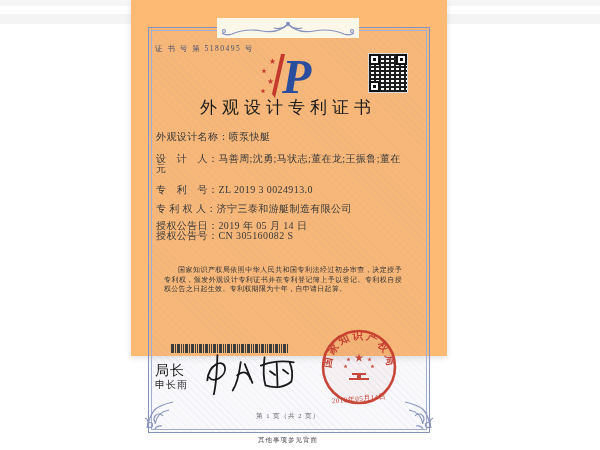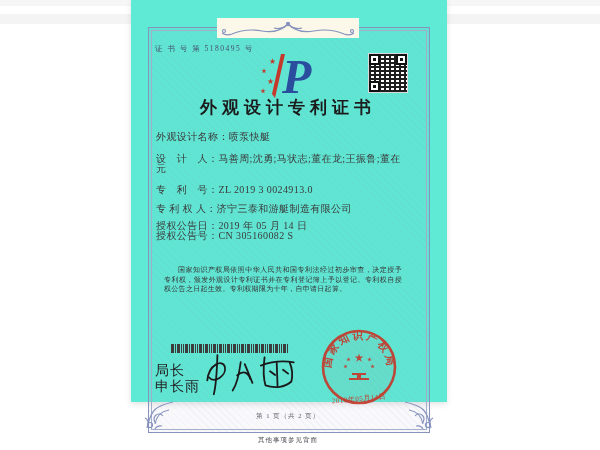--- a/index.html
+++ b/index.html
@@ -7,22 +7,22 @@
     width:600px;height:450px;position:relative;overflow:hidden;
     background:#ffffff;
     font-family:"Liberation Serif","DejaVu Serif",serif;
   }
   .abs{position:absolute;}
   
   .band1{left:0;top:0;width:600px;height:6px;background:rgba(0,0,0,0.035);}
   .band2{left:0;top:14px;width:600px;height:10px;background:rgba(0,0,0,0.045);}
   
   .paper{
-    left:131px;top:0;width:316px;height:402px;
-    background:#5eead4;
+    left:131px;top:0;width:316px;height:356px;
+    background:#fdba74;
     box-shadow:0 2px 6px rgba(0,0,0,0.12);
   }
   
   .frame{
     left:17px;top:27px;width:280px;height:404px;
     border:1.5px solid #8793bd;
     background:
       repeating-linear-gradient(45deg, rgba(135,147,189,0.07) 0 1px, transparent 1px 5px),
       rgba(135,147,189,0.05);
   }
@@ -41,41 +41,41 @@
     background-image:
       repeating-linear-gradient(0deg,#1e1e1e 0 2px,transparent 2px 4px),
       repeating-linear-gradient(90deg,#1e1e1e 0 2px,transparent 2px 5px);
     outline:1px solid #dadada;
   }
   .fnd{position:absolute;width:11px;height:11px;border:2px solid #111;background:#fff;box-sizing:border-box;}
   .fnd i{display:block;width:3px;height:3px;background:#111;margin:2px;}
   .fnd.tl{left:0;top:0}.fnd.tr{right:0;top:0}.fnd.bl{left:0;bottom:0}
   .title{
     left:17px;top:96px;width:280px;text-align:center;
-    font-size:17px;font-weight:bold;letter-spacing:5px;color:#1b1b1b;
+    font-size:17px;font-weight:normal;letter-spacing:5px;color:#1b1b1b;
   }
   
   .fields{left:25px;top:132px;width:250px;font-size:10px;color:#3a3a3a;letter-spacing:0.4px;line-height:10px;}
   .row{margin:0;}
   .m12{margin-bottom:12px}.m11{margin-bottom:11px}.m9{margin-bottom:9px}
   .m8{margin-bottom:8px}.m7{margin-bottom:7px}.m3{margin-bottom:3px}
   .row-addr{padding-left:49px;text-indent:-49px;}
   .row-grant{display:flex;justify-content:space-between;flex-direction:column;}
   
   .legal{left:25px;top:266px;width:246px;font-size:7px;line-height:9.5px;color:#333;text-align:justify;letter-spacing:0.3px;}
   .legal p{margin:0 0 3px 8px;text-indent:2em;}
   
   .barcode{
     left:40px;top:344px;width:118px;height:9px;
     background-image:
       repeating-linear-gradient(90deg,#3c3c3c 0 1px,transparent 1px 2px),
       repeating-linear-gradient(90deg,#3c3c3c 0 2px,transparent 2px 7px);
   }
   .sig-title{left:24px;top:362px;font-size:14px;color:#222;letter-spacing:1px;}
-  .sig-name{left:24px;top:378px;font-size:14px;color:#222;letter-spacing:1px;}
+  .sig-name{left:24px;top:378px;font-size:10px;color:#222;letter-spacing:1px;}
   .signature{left:62px;top:345px;width:110px;height:52px;transform:rotate(-2deg);}
   .seal{left:187px;top:326px;width:82px;height:82px;opacity:0.92;}
   .seal-date{
     left:183px;top:394px;width:90px;text-align:center;
     font-size:7px;color:#c4392b;letter-spacing:0.5px;transform:rotate(-5deg);
   }
   .pageno{left:17px;top:412px;width:280px;text-align:center;font-size:6.5px;color:#60606a;letter-spacing:1px;}
   .note{left:17px;top:436px;width:280px;text-align:center;font-size:6.5px;color:#4c4c55;letter-spacing:1px;}
 </style>
 </head>

